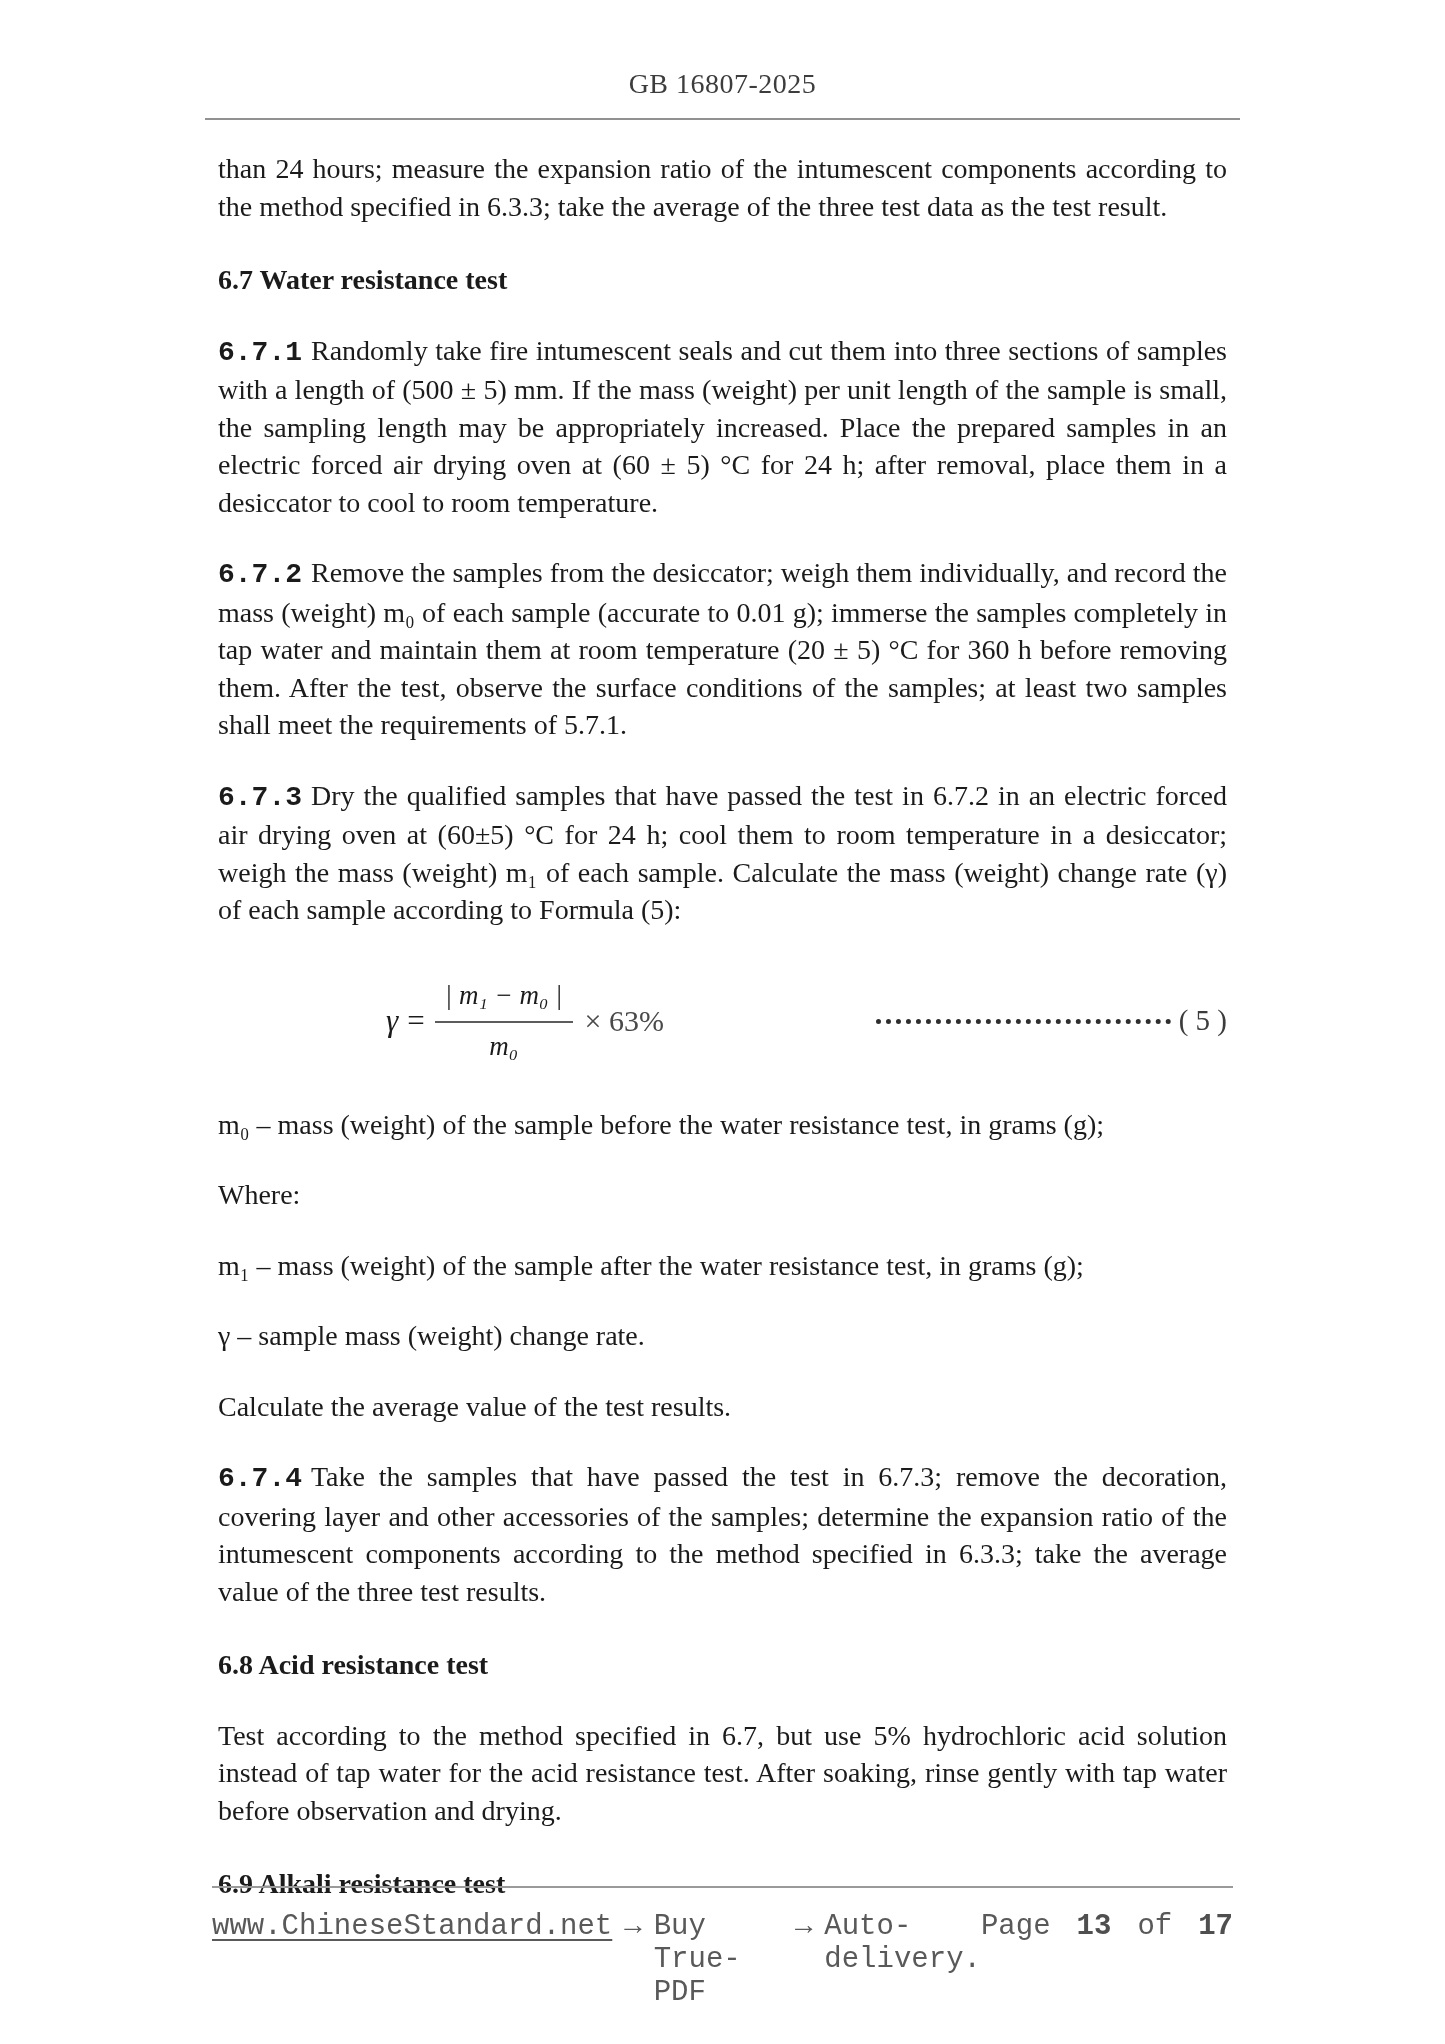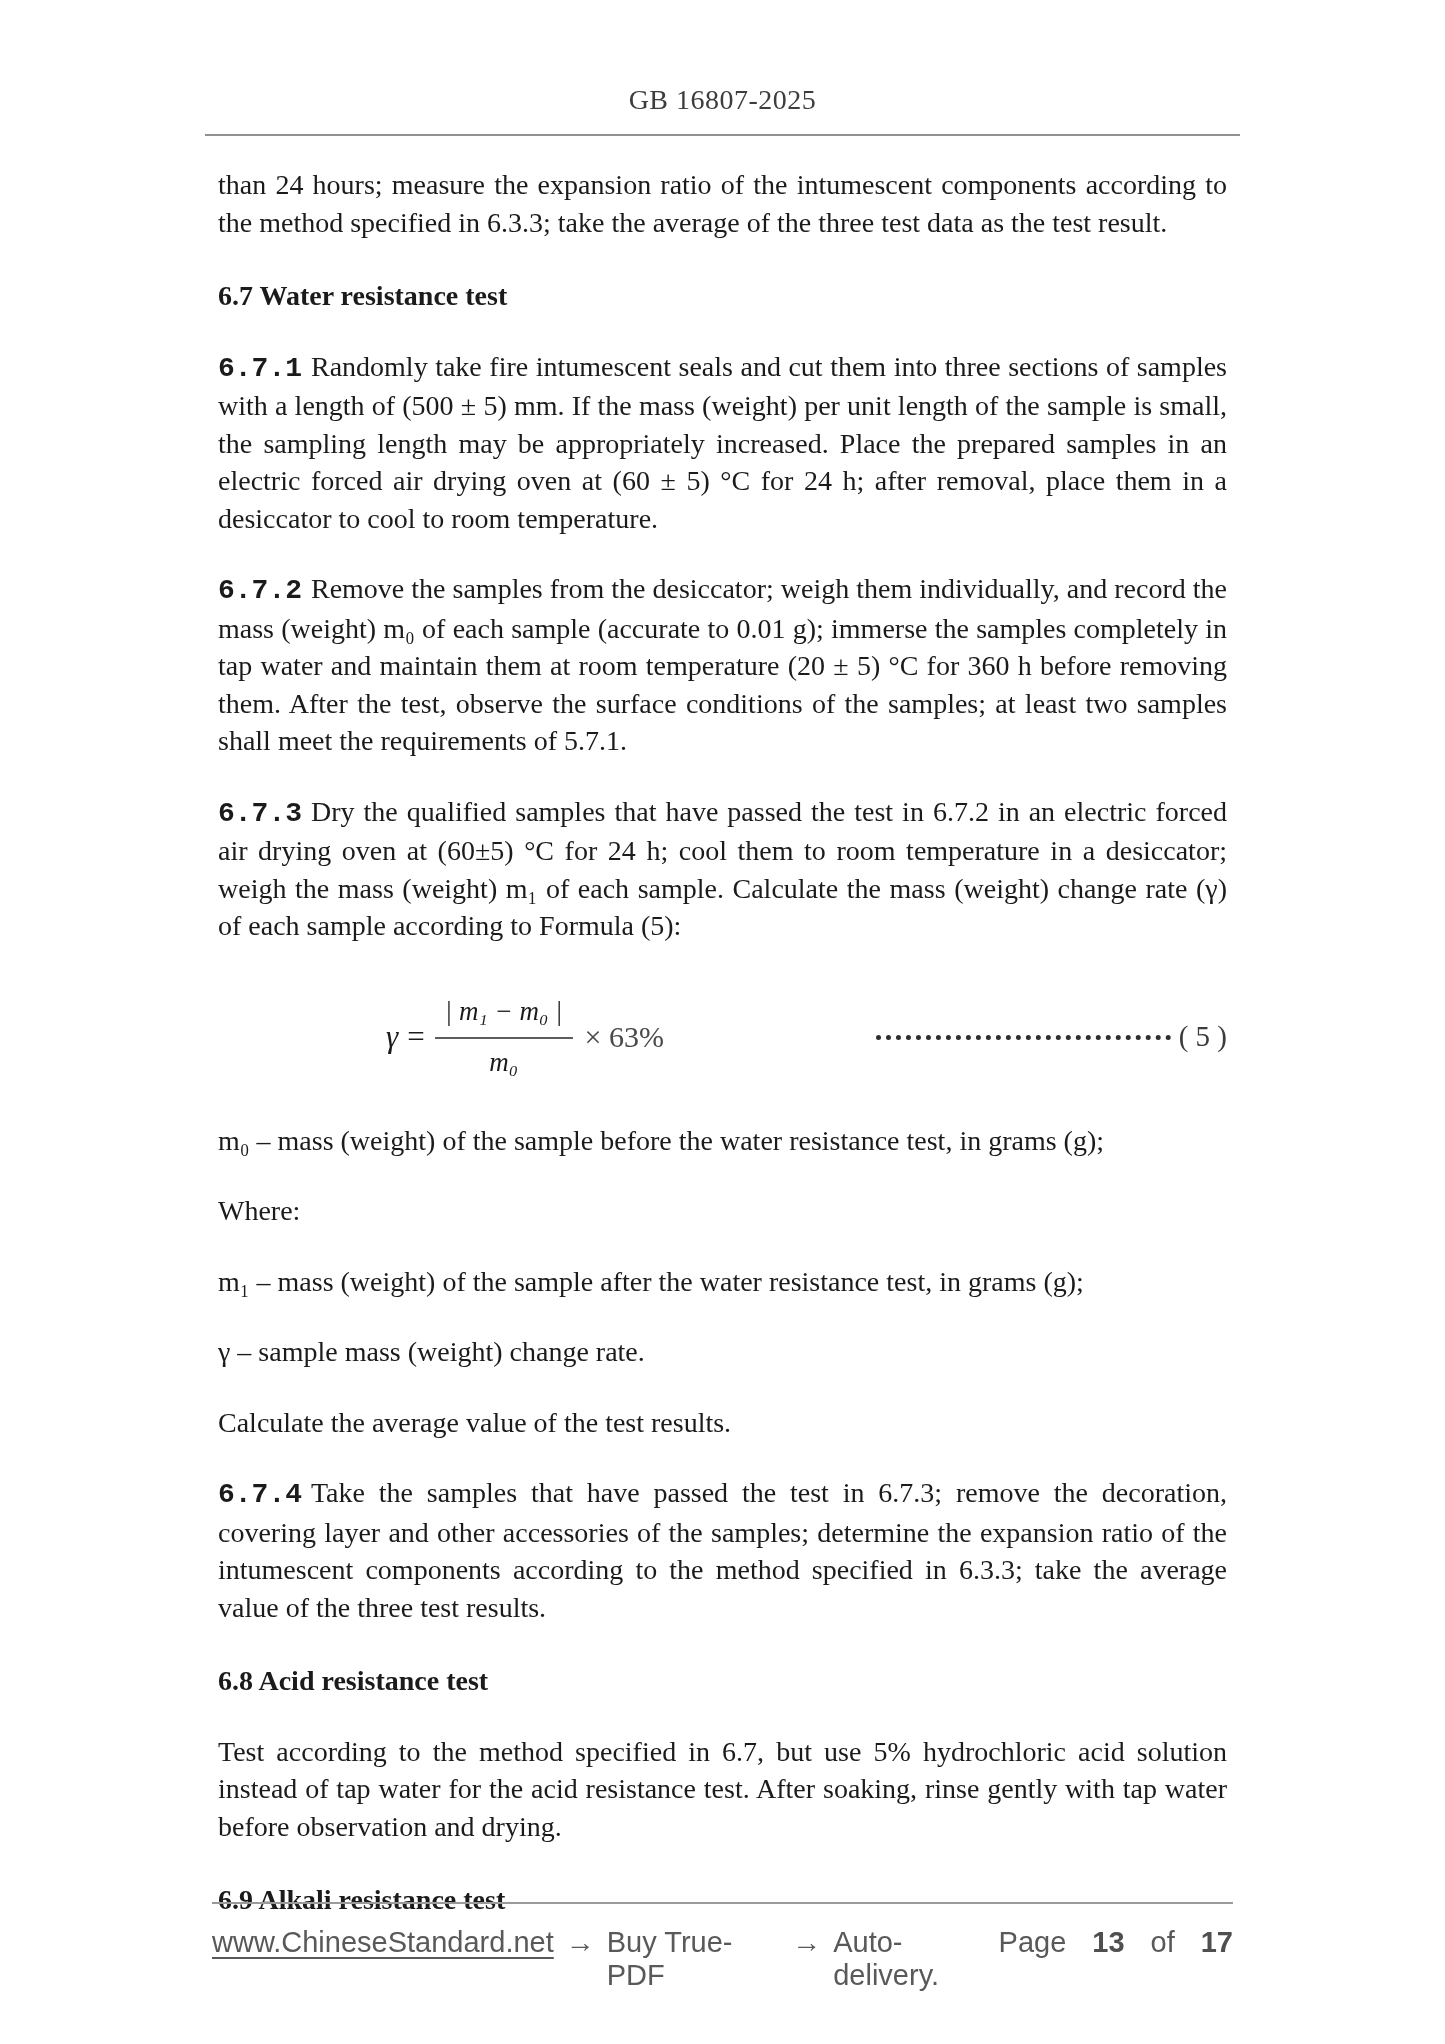--- a/index.html
+++ b/index.html
@@ -5,21 +5,21 @@
   html, body { margin: 0; padding: 0; }
   body {
     width: 1445px;
     height: 2044px;
     background: #ffffff;
     position: relative;
     font-family: "Liberation Serif", "DejaVu Serif", serif;
     color: #1b1b1b;
     -webkit-font-smoothing: antialiased;
   }
-  .page { position: absolute; inset: 0; margin-top: 16px; }
+  .page { position: absolute; inset: 0; }
 
   
   .doc-number {
     padding-top: 68px;
     text-align: center;
     font-size: 28px;
     color: #3d3d3d;
     letter-spacing: 0.5px;
   }
   .header-rule {
@@ -89,21 +89,21 @@
   .footer {
     position: absolute;
     left: 212px;
     right: 212px;
     top: 1886px;
     border-top: 2px solid #9a9a9a;
     padding-top: 22px;
     display: flex;
     justify-content: space-between;
     align-items: baseline;
-    font-family: Liberation Sans, sans-serif;
+    font-family: Liberation Mono, monospace;
     font-size: 29px;
     color: #595959;
   }
   .footer-left { display: flex; gap: 12px; align-items: baseline; }
   .footer-link { color: #595959; text-decoration: underline; text-underline-offset: 5px; }
   .arrow { font-size: 29px; }
   .page-indicator { display: flex; gap: 26px; align-items: baseline; }
   .pg-num { font-weight: bold; color: #4f4f4f; }
 </style>
 </head>

